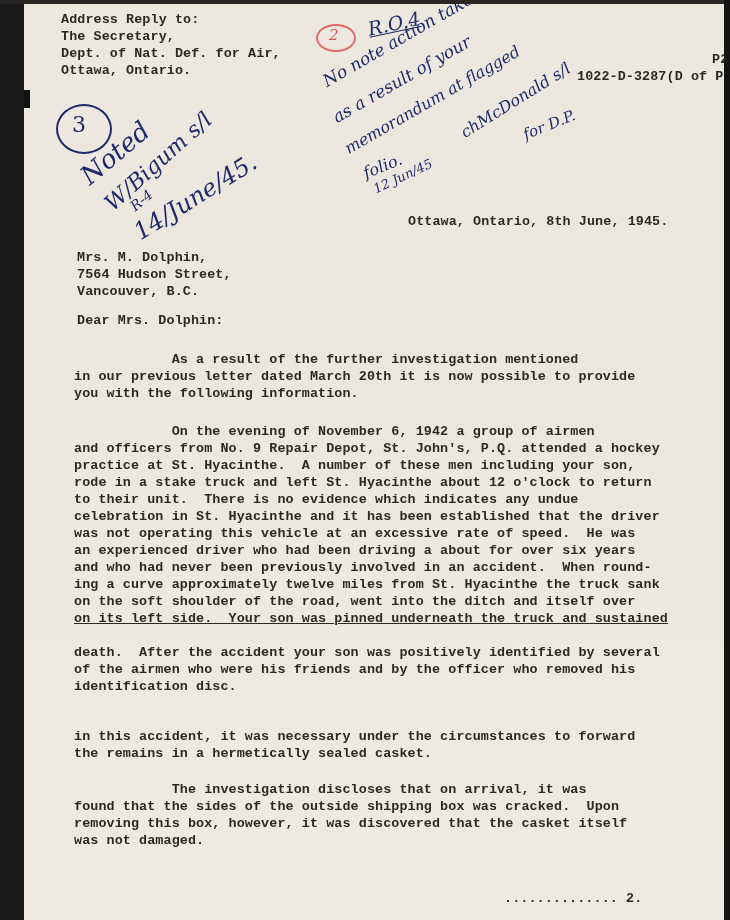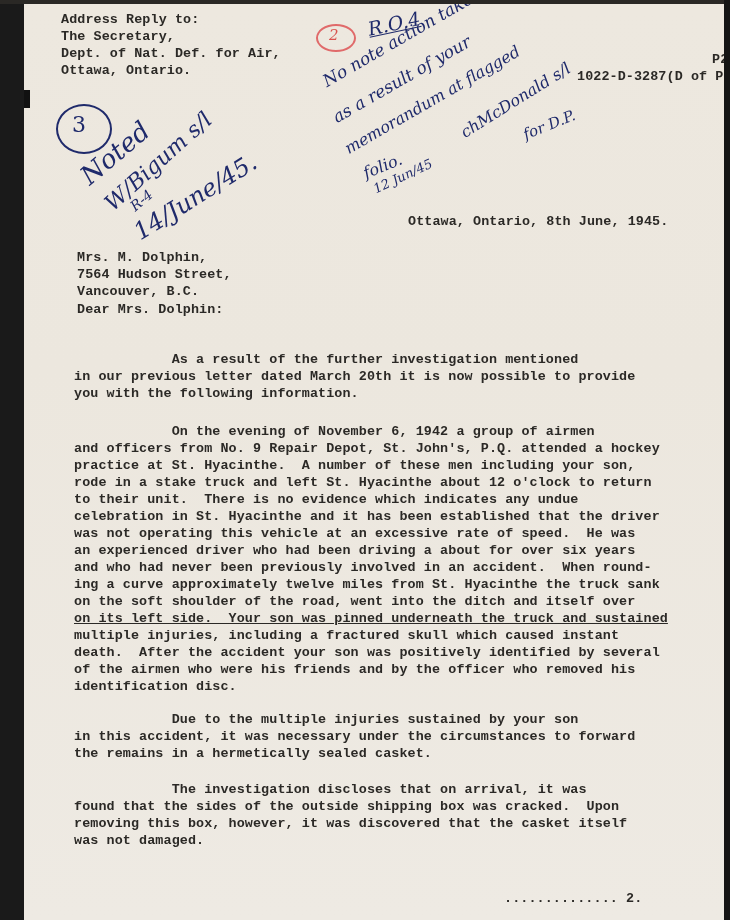--- a/index.html
+++ b/index.html
@@ -70,44 +70,42 @@
   <div class="hw" style="left:84px; top:190px; font-size:22px; transform:rotate(-42deg);">W/Bigum s/l</div>
   <div class="hw" style="left:108px; top:196px; font-size:14px; transform:rotate(-40deg);">R-4</div>
   <div class="hw" style="left:112px; top:216px; font-size:24px; transform:rotate(-32deg);">14/June/45.</div>
 
   <div class="tl" style="left:384px; top:209px;">Ottawa, Ontario, 8th June, 1945.</div>
 
   <div class="tl" style="left:53px; top:245px;">Mrs. M. Dolphin,</div>
   <div class="tl" style="left:53px; top:262px;">7564 Hudson Street,</div>
   <div class="tl" style="left:53px; top:279px;">Vancouver, B.C.</div>
 
-  <div class="tl" style="left:53px; top:297px;">Dear Mrs. Dolphin:</div>
+  <div class="tl" style="left:53px; top:308px;">Dear Mrs. Dolphin:</div>
 
   <div class="tl" style="left:50px; top:347px;">            As a result of the further investigation mentioned</div>
   <div class="tl" style="left:50px; top:364px;">in our previous letter dated March 20th it is now possible to provide</div>
   <div class="tl" style="left:50px; top:381px;">you with the following information.</div>
 
   <div class="tl" style="left:50px; top:419px;">            On the evening of November 6, 1942 a group of airmen</div>
   <div class="tl" style="left:50px; top:436px;">and officers from No. 9 Repair Depot, St. John's, P.Q. attended a hockey</div>
   <div class="tl" style="left:50px; top:453px;">practice at St. Hyacinthe.  A number of these men including your son,</div>
   <div class="tl" style="left:50px; top:470px;">rode in a stake truck and left St. Hyacinthe about 12 o'clock to return</div>
   <div class="tl" style="left:50px; top:487px;">to their unit.  There is no evidence which indicates any undue</div>
   <div class="tl" style="left:50px; top:504px;">celebration in St. Hyacinthe and it has been established that the driver</div>
   <div class="tl" style="left:50px; top:521px;">was not operating this vehicle at an excessive rate of speed.  He was</div>
   <div class="tl" style="left:50px; top:538px;">an experienced driver who had been driving a about for over six years</div>
   <div class="tl" style="left:50px; top:555px;">and who had never been previously involved in an accident.  When round-</div>
   <div class="tl" style="left:50px; top:572px;">ing a curve approximately twelve miles from St. Hyacinthe the truck sank</div>
   <div class="tl" style="left:50px; top:589px;">on the soft shoulder of the road, went into the ditch and itself over</div>
   <div class="tl" style="left:50px; top:606px;text-decoration:underline;">on its left side.  Your son was pinned underneath the truck and sustained</div>
-  <div class="tl" style="left:50px; top:623px;">multiple injuries, including a fractured skull which caused instant</div>
   <div class="tl" style="left:50px; top:640px;">death.  After the accident your son was positively identified by several</div>
   <div class="tl" style="left:50px; top:657px;">of the airmen who were his friends and by the officer who removed his</div>
   <div class="tl" style="left:50px; top:674px;">identification disc.</div>
 
-  <div class="tl" style="left:50px; top:707px;">            Due to the multiple injuries sustained by your son</div>
   <div class="tl" style="left:50px; top:724px;">in this accident, it was necessary under the circumstances to forward</div>
   <div class="tl" style="left:50px; top:741px;">the remains in a hermetically sealed casket.</div>
 
   <div class="tl" style="left:50px; top:777px;">            The investigation discloses that on arrival, it was</div>
   <div class="tl" style="left:50px; top:794px;">found that the sides of the outside shipping box was cracked.  Upon</div>
   <div class="tl" style="left:50px; top:811px;">removing this box, however, it was discovered that the casket itself</div>
   <div class="tl" style="left:50px; top:828px;">was not damaged.</div>
 
   <div class="tl" style="left:480px; top:886px;">.............. 2.</div>
 

